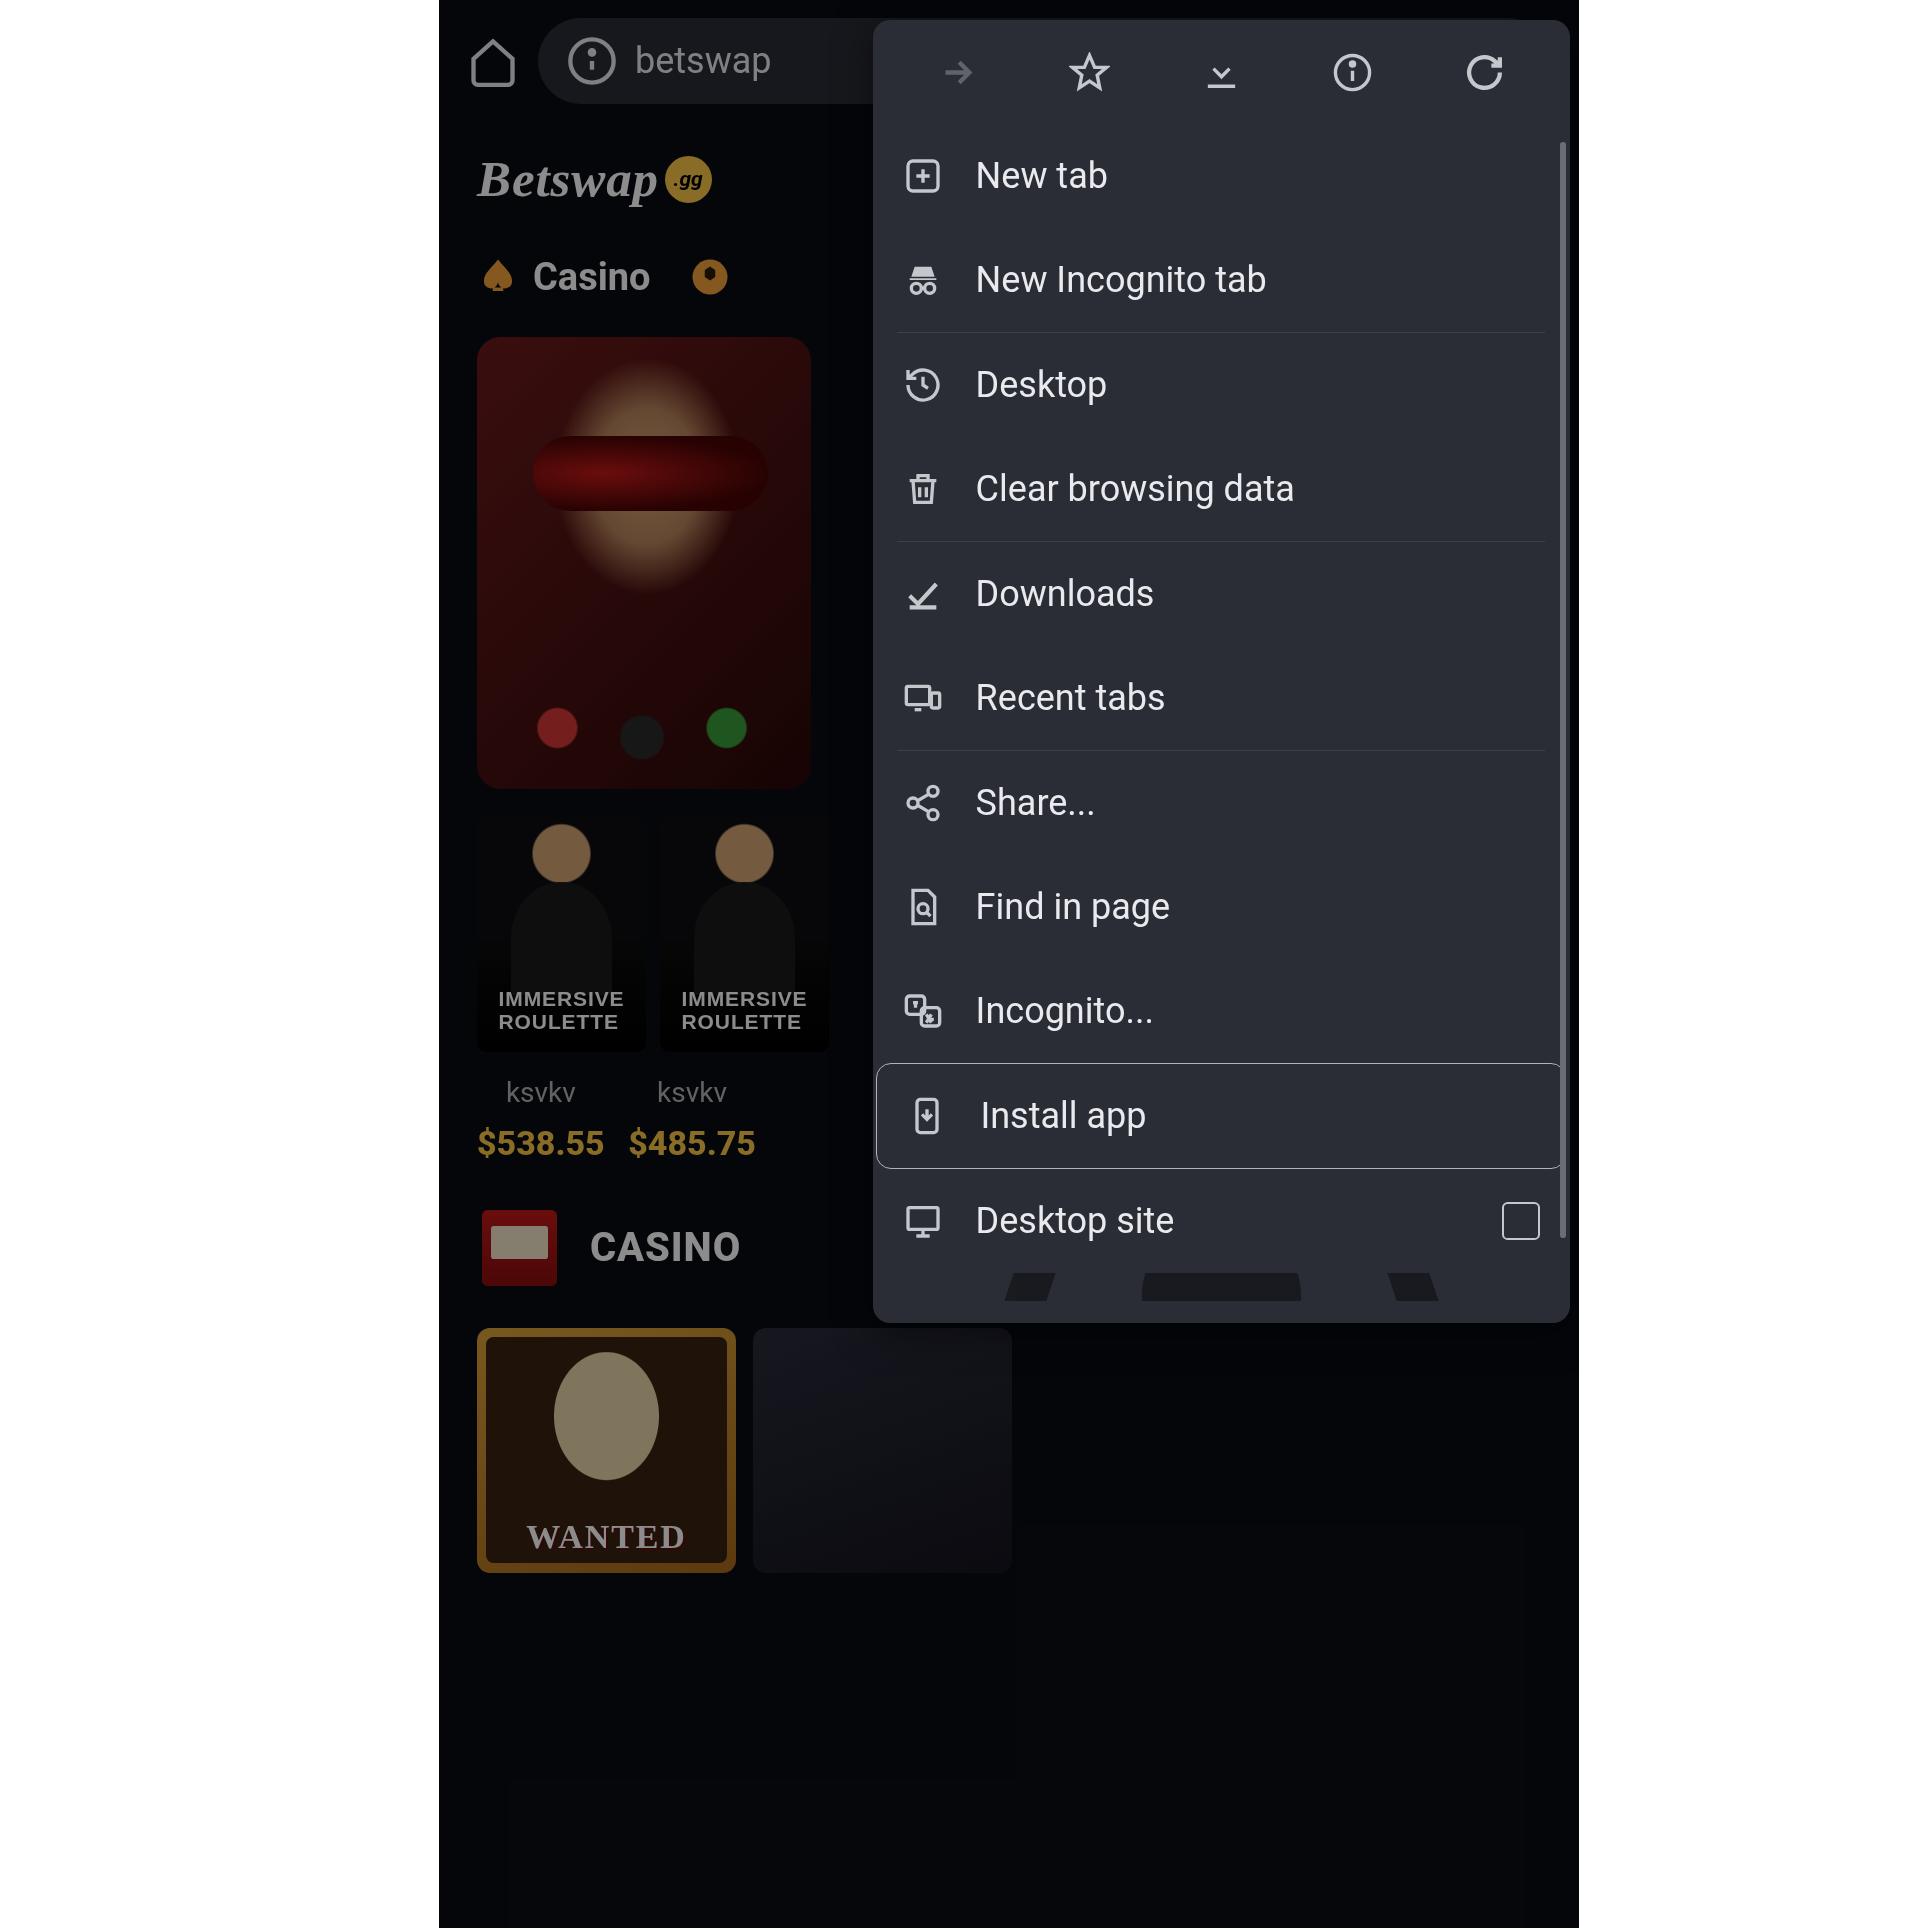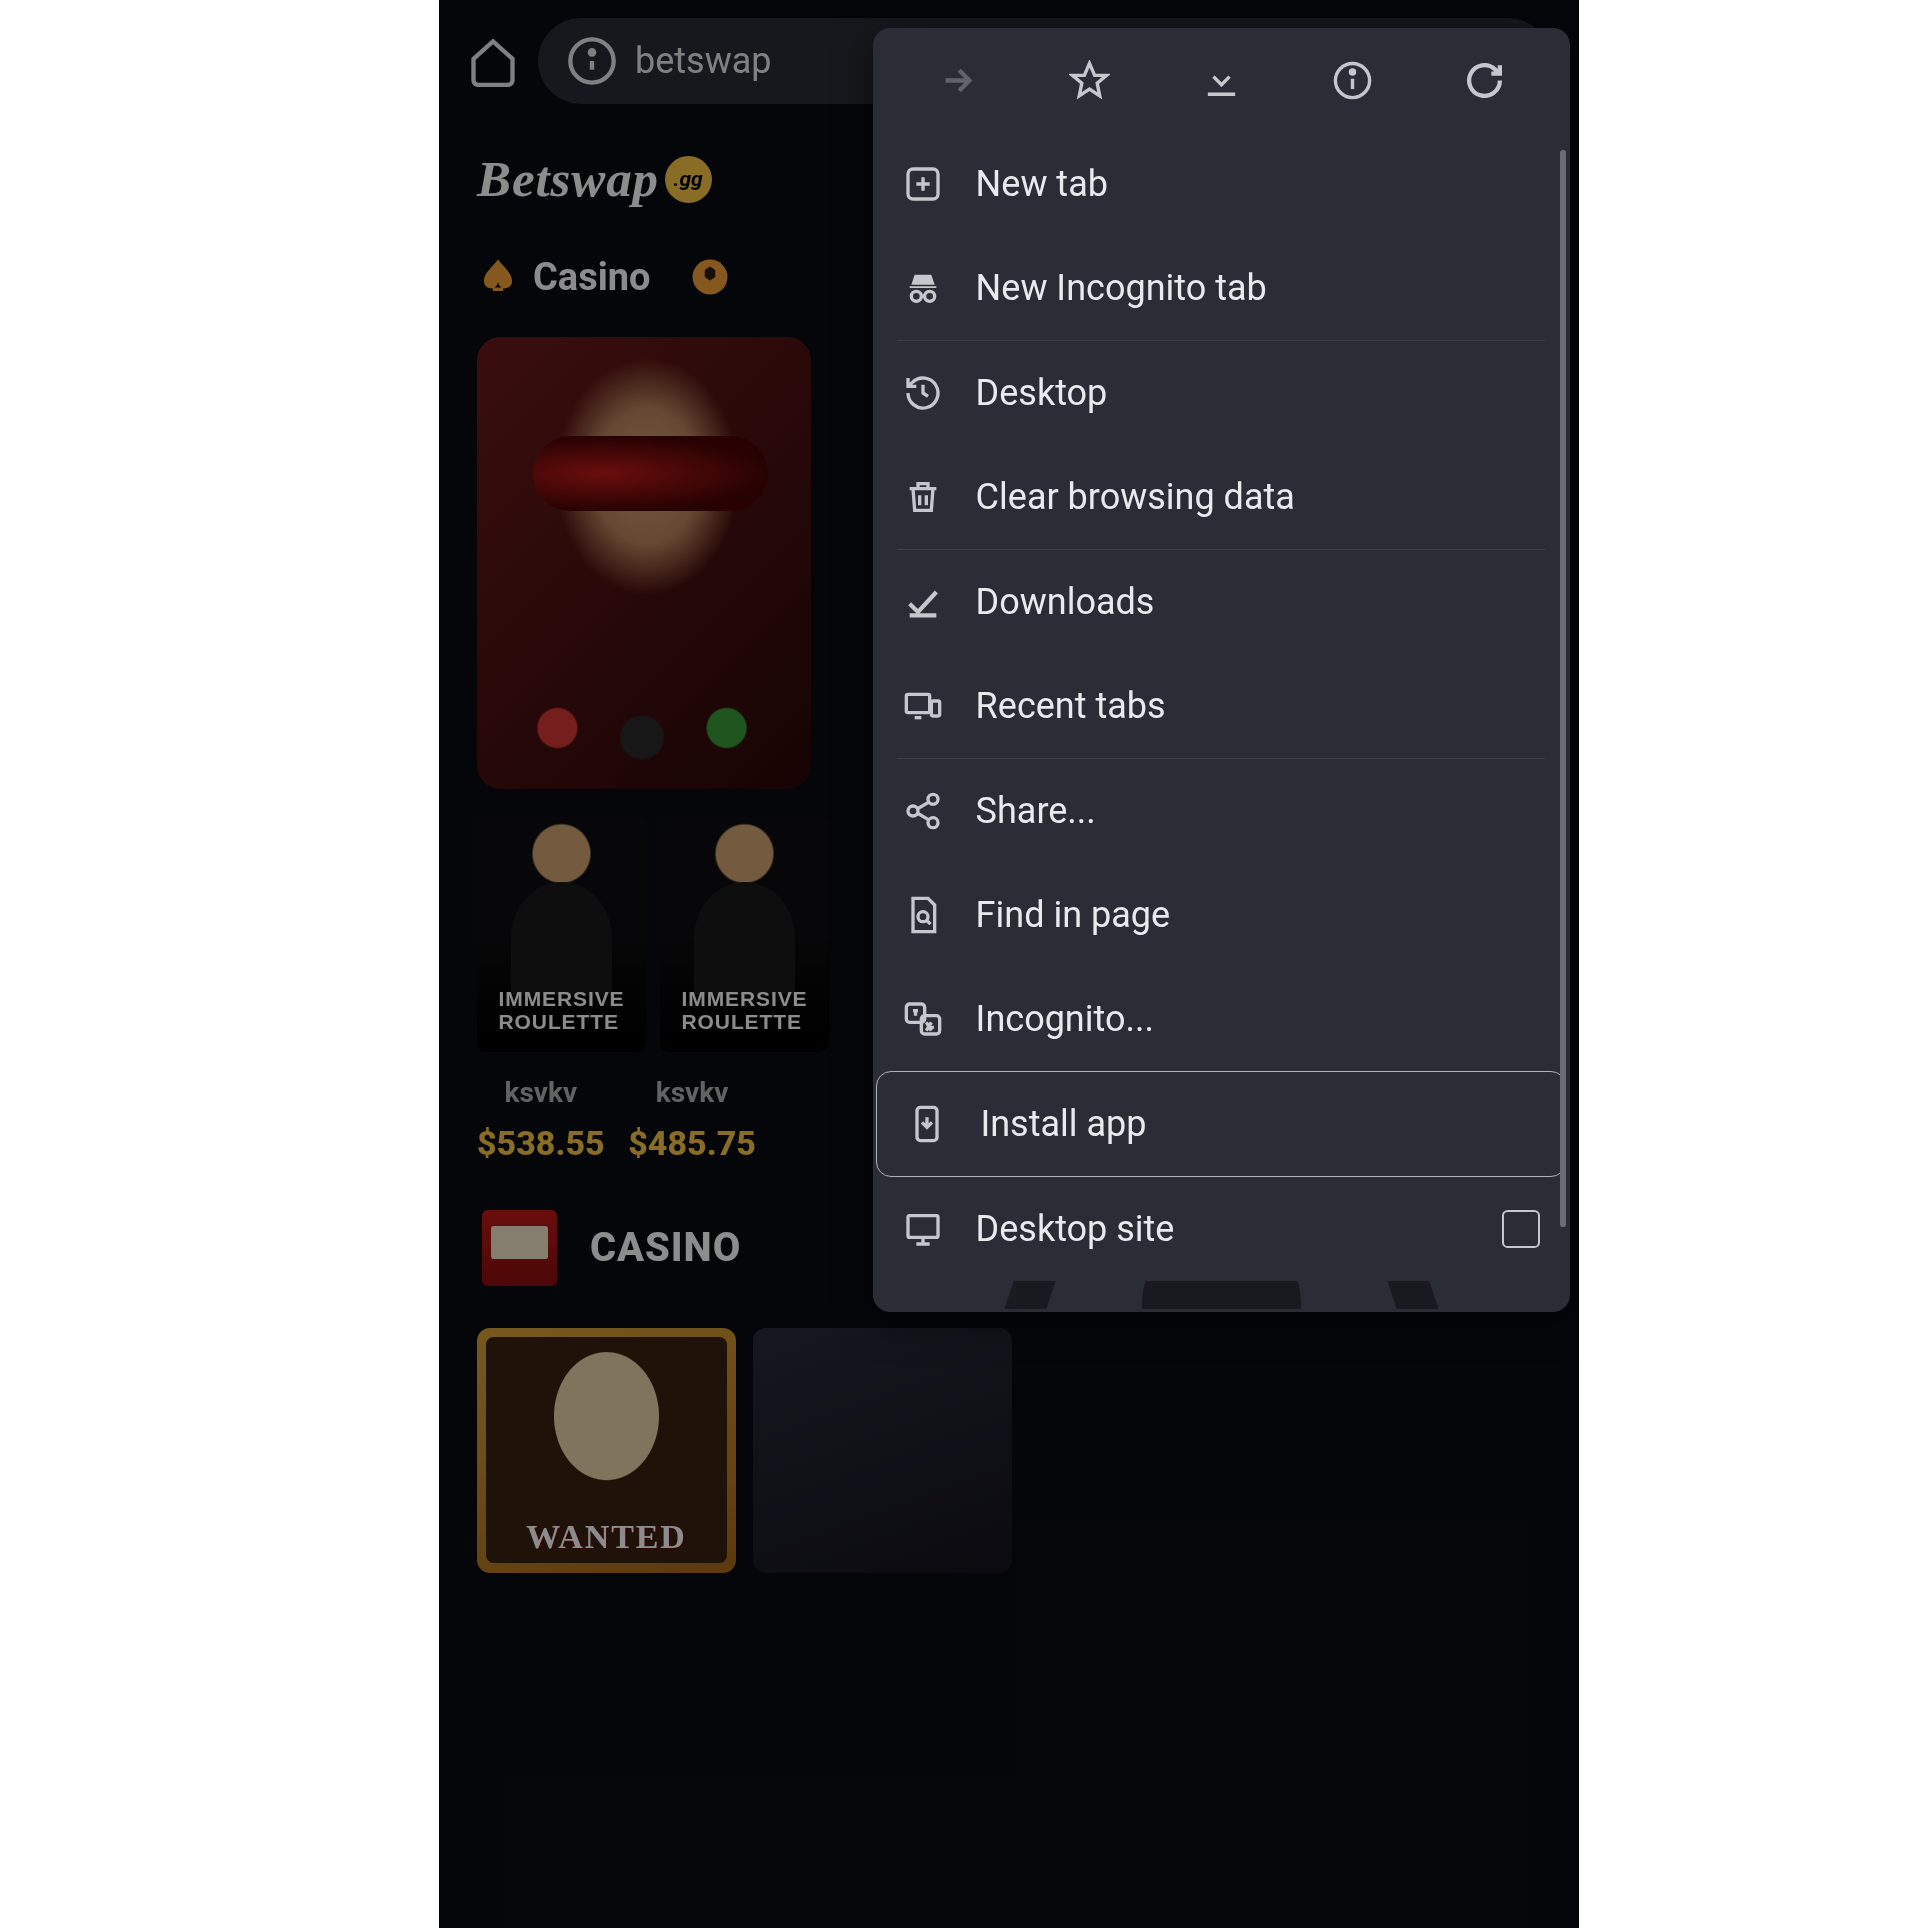--- a/index.html
+++ b/index.html
@@ -27,36 +27,36 @@
 .hero-face { position: absolute; top: 19px; left: 38px; width: 264px; height: 301px; background: radial-gradient(ellipse 132px 169px at 50% 40%, #d4a574 0%, #b8845c 40%, transparent 70%); }
 .hero-glasses { position: absolute; top: 99px; left: 56px; width: 235px; height: 75px; background: radial-gradient(ellipse at 30% 50%, #c21818 0%, #4a0505 70%), radial-gradient(ellipse at 70% 50%, #c21818 0%, #4a0505 70%); border-radius: 38px; }
 .hero-chips { position: absolute; bottom: 14px; left: 23.5px; width: 282px; height: 94px; background: radial-gradient(circle at 20% 50%, #d43838 0 19px, transparent 21px), radial-gradient(circle at 50% 60%, #2a2a2a 0 21px, transparent 22.6px), radial-gradient(circle at 80% 50%, #3a9c3a 0 19px, transparent 21px); }
 .game-row { display: flex; gap: 14px; margin-bottom: 23.5px; }
 .game-card { width: 169px; height: 235px; background: linear-gradient(180deg,#1a1a1a,#000); border-radius: 9.4px; position: relative; display: flex; align-items: flex-end; justify-content: center; padding-bottom: 19px; overflow: hidden; }
 .game-card-bg { position: absolute; top: 0; left: 0; right: 0; height: 122px; background: radial-gradient(ellipse at 50% 30%, #d4a574 0 28px, transparent 30px), #0e0e12; }
 .game-card-bg::after { content: ''; position: absolute; bottom: -56px; left: 20%; right: 20%; height: 113px; background: #1a1a1a; border-radius: 50% 50% 0 0; }
 .game-card-title { color: #fff; font-size: 21px; font-weight: 900; text-align: left; line-height: 1.1; z-index: 1; font-family: Impact, sans-serif; letter-spacing: 0.9px; }
 .winners-row { display: flex; gap: 23.5px; }
 .winner { text-align: center; }
-.winner-name { color: #b3b3b3; font-size: 28px; font-weight: 700; margin-bottom: 14px; }
+.winner-name { color: #b3b3b3; font-size: 28px; font-weight: 400; margin-bottom: 14px; }
 .winner-amt { color: #f9c544; font-size: 34px; font-weight: 800; }
 .casino-section { display: flex; align-items: center; gap: 28px; margin-top: 33px; }
 .slot-icon { width: 85px; height: 104px; border-radius: 7.5px; position: relative; }
 .slot-body { position: absolute; top: 14px; left: 4.7px; right: 4.7px; bottom: 14px; background: linear-gradient(180deg,#c21818,#8a0e0e); border-radius: 5.6px; }
 .slot-wheel { position: absolute; top: 30px; left: 14px; right: 14px; height: 33px; background: #f2e6c8; border-radius: 2.8px; }
 .casino-heading { color: #fff; font-size: 40px; font-weight: 800; letter-spacing: 0.9px; }
 .game-row2 { display: flex; gap: 17px; margin-top: 28px; }
 .gcard { width: 259px; height: 245px; border-radius: 13px; background: #333; overflow: hidden; position: relative; }
 .gcard-wanted { background: linear-gradient(160deg,#d9a23a,#a9691a); }
 .gcard-wanted-inner { position: absolute; inset: 9.4px; background: radial-gradient(ellipse at 50% 35%, #e8d4a8 0 52px, #3a2412 53px); border-radius: 7.5px; }
 .gcard-wanted-label { position: absolute; bottom: 17px; left: 0; right: 0; text-align: center; color: #fff; font-size: 34px; font-weight: 900; font-family: Impact, serif; text-shadow: 1.9px 1.9px 0 #5a0d0d; letter-spacing: 1.9px; }
 .gcard-other { background: linear-gradient(160deg,#2a2a3a,#14141e); }
 
 
-.menu { position: absolute; top: 28px; right: 9.4px; width: 697px; background: #2a2d35; border-radius: 17px; box-shadow: 0 7.5px 38px rgba(0,0,0,0.5); z-index: 10; padding-bottom: 3px; overflow: hidden; }
+.menu { position: absolute; top: 20px; right: 9.4px; width: 697px; background: #2a2d35; border-radius: 17px; box-shadow: 0 7.5px 38px rgba(0,0,0,0.5); z-index: 10; padding-bottom: 22px; overflow: hidden; }
 .menu-iconrow { display: flex; justify-content: space-around; align-items: center; height: 104px; padding: 0 19px; }
 .menu-iconrow .mi { width: 41px; height: 41px; color: #c4c7cc; }
 .menu-iconrow .mi.dim { opacity: 0.35; }
 .menu-sep { height: 0.9px; background: #3d4047; margin: 0 24.5px; }
 .menu-item { display: flex; align-items: center; gap: 33px; padding: 31px 30px; }
 .menu-item.highlight { border: 1.9px solid #b0b3b8; border-radius: 15px; margin: 0 3.8px; }
 .menu-item .mi { width: 40px; height: 40px; color: #c4c7cc; flex-shrink: 0; }
 .menu-item .mlabel { color: #e8eaed; font-size: 36px; }
 .menu-item .checkbox { margin-left: auto; width: 38px; height: 38px; border: 2.8px solid #c4c7cc; border-radius: 5.6px; }
 .menu-scroll { position: absolute; right: 3.8px; top: 122px; bottom: 85px; width: 5.6px; background: #6a6d73; border-radius: 2.8px; }

